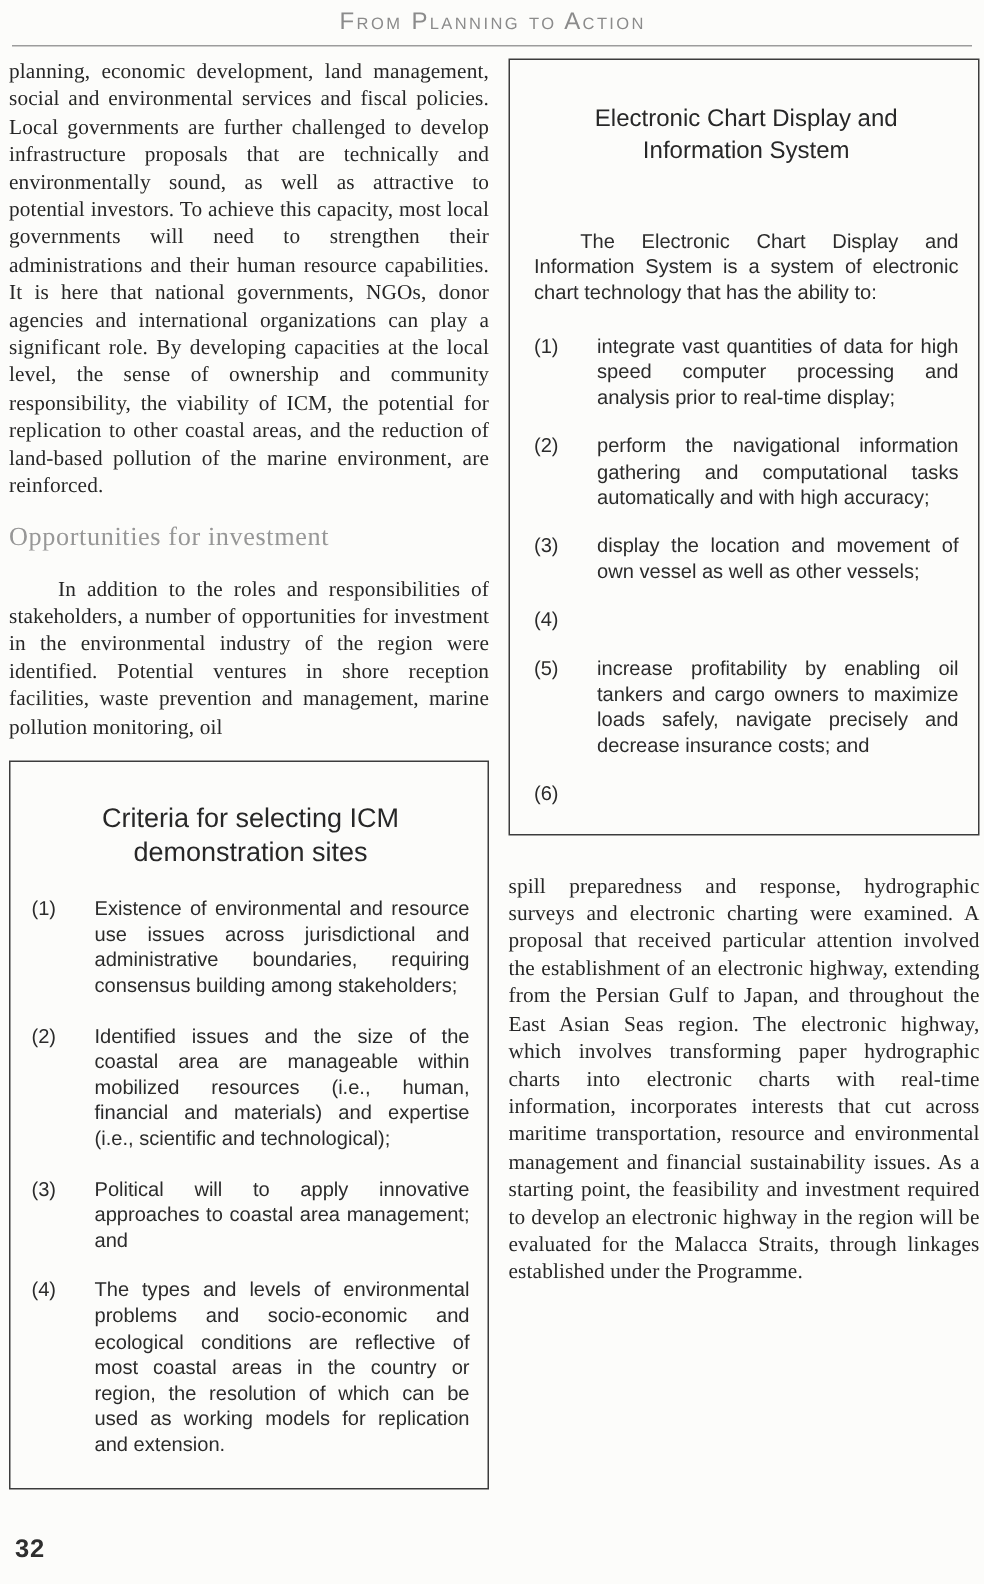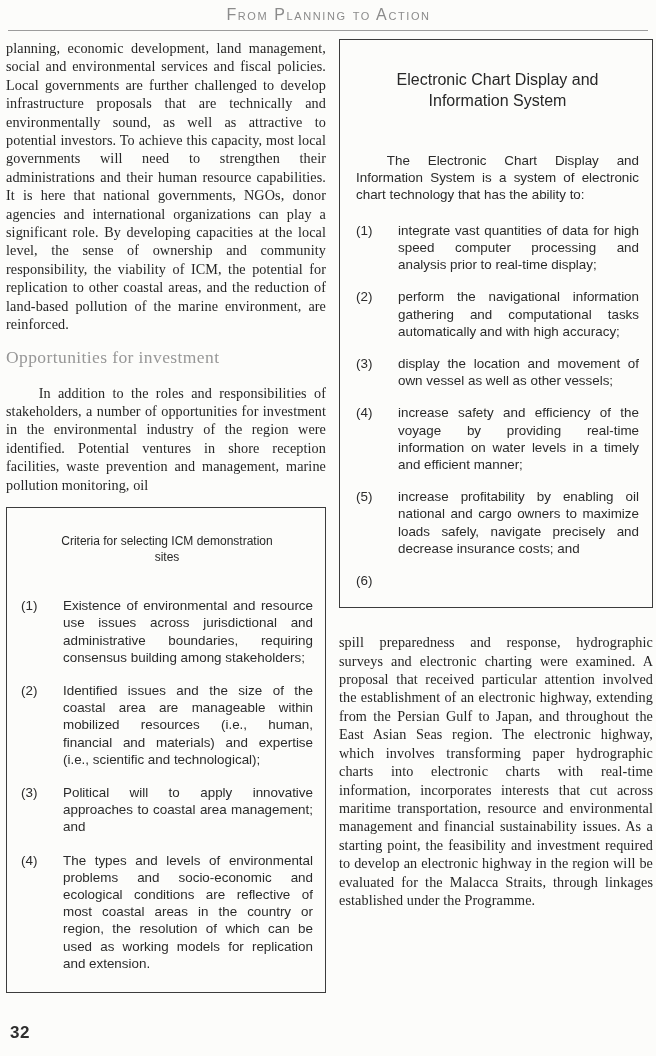--- a/index.html
+++ b/index.html
@@ -98,21 +98,21 @@
     font-size: 13.4px;
     line-height: 17.4px;
     text-align: justify;
     text-indent: 2.3em;
     margin-bottom: 18px;
   }
   .ecdis-box .box-item + .box-item { margin-top: 15px; }
 
   
   .criteria-box { margin-top: 13px; padding: 26px 12px 20px 14px; min-height: 418px; }
-  .criteria-box .box-title { font-size: 12px; max-width: 232px; margin-bottom: 32px; }
+  .criteria-box .box-title { font-size: 18px; max-width: 232px; margin-bottom: 16px; }
   .criteria-box .box-item + .box-item { margin-top: 16px; }
 
   .right-par { margin-top: 25px; }
 
   
   .page-number {
     position: absolute;
     left: 10px;
     bottom: 13px;
     font-family: "Liberation Sans", sans-serif;
@@ -178,25 +178,24 @@
         <div class="box-item">
           <span class="item-num">(2)</span>
           <span class="item-text">perform the navigational information gathering and computational tasks automatically and with high accuracy;</span>
         </div>
         <div class="box-item">
           <span class="item-num">(3)</span>
           <span class="item-text">display the location and movement of own vessel as well as other vessels;</span>
         </div>
         <div class="box-item">
           <span class="item-num">(4)</span>
-          <span class="item-text">increase safety and efficiency of the voyage by providing real-time information on water levels in a timely and efficient manner;</span>
         </div>
         <div class="box-item">
           <span class="item-num">(5)</span>
-          <span class="item-text">increase profitability by enabling oil national and cargo owners to maximize loads safely, navigate precisely and decrease insurance costs; and</span>
+          <span class="item-text">increase profitability by enabling oil tankers and cargo owners to maximize loads safely, navigate precisely and decrease insurance costs; and</span>
         </div>
         <div class="box-item">
           <span class="item-num">(6)</span>
         </div>
       </div>
 
       <p class="serif-par right-par">spill preparedness and response, hydrographic surveys and  electronic charting were examined.  A proposal that received particular attention involved the establishment of an electronic highway, extending from the Persian Gulf to Japan, and throughout  the East Asian Seas region.  The electronic highway, which involves transforming paper hydrographic charts into electronic charts with real-time information, incorporates interests that cut across maritime transportation, resource and environmental management and financial sustainability issues.  As a starting point, the feasibility and  investment required to develop an electronic highway in the region will be evaluated for the Malacca  Straits, through linkages established under the Programme.</p>
 
     </div>
   </div>

